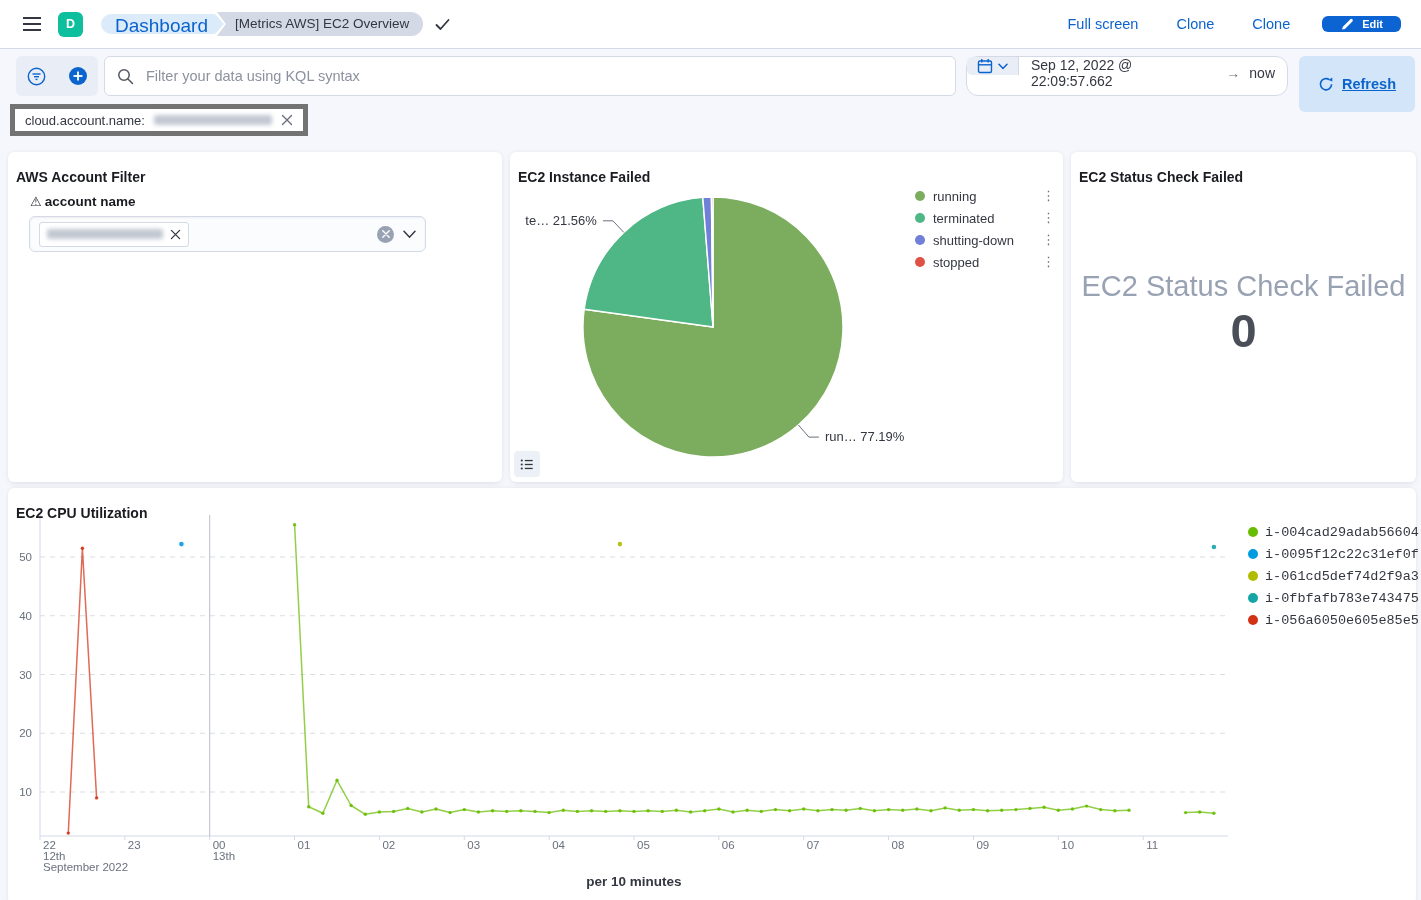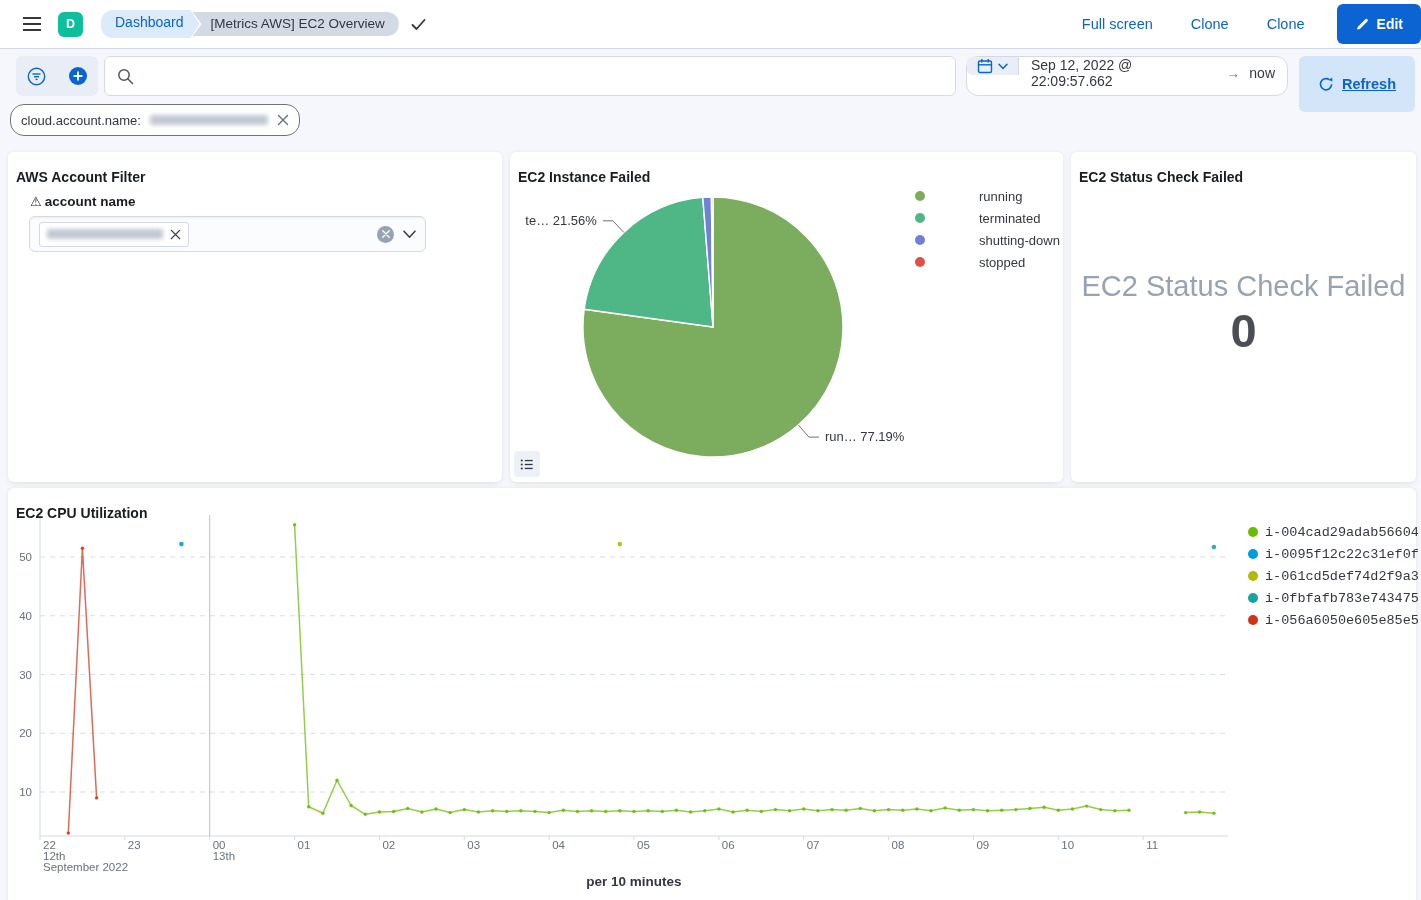--- a/index.html
+++ b/index.html
@@ -4,41 +4,41 @@
 <style>
   html,body{margin:0;padding:0;}
   body{font-family:"Liberation Sans",sans-serif;}
   .page{position:relative;width:1421px;height:900px;overflow:hidden;background:#f6f7fc;}
 
   
   .topbar{position:absolute;left:0;top:0;width:1421px;height:48px;background:#fff;border-bottom:1px solid #d3dae6;display:flex;align-items:center;z-index:5;}
   .hamburger{margin-left:16px;width:32px;height:32px;border:none;background:transparent;display:flex;align-items:center;justify-content:center;cursor:pointer;}
   .space-badge{margin-left:10px;width:25px;height:25px;border-radius:6px;background:#0dbf9d;color:#fff;font-size:12.5px;font-weight:700;display:flex;align-items:center;justify-content:center;}
   .crumbs{display:flex;align-items:center;margin-left:18px;}
-  .crumb1{background:#dcebfa;color:#0b63ce;font-size:14px;font-weight:500;height:28px;line-height:24px;padding:0 16px 0 14px;border-radius:12px 0 0 12px;clip-path:polygon(0 0,calc(100% - 9px) 0,100% 50%,calc(100% - 9px) 100%,0 100%);}
+  .crumb1{background:#dcebfa;color:#0b63ce;font-size:19px;font-weight:500;height:20px;line-height:24px;padding:0 16px 0 14px;border-radius:12px 0 0 12px;clip-path:polygon(0 0,calc(100% - 9px) 0,100% 50%,calc(100% - 9px) 100%,0 100%);}
   .crumb2{background:#d3dae6;color:#343741;font-size:13.5px;font-weight:500;height:24px;line-height:24px;padding:0 14px 0 18px;margin-left:-7px;border-radius:0 12px 12px 0;clip-path:polygon(0 0,100% 0,100% 100%,0 100%,9px 50%);}
   .saved-check{margin-left:12px;display:flex;}
-  .top-actions{margin-left:auto;display:flex;align-items:center;gap:26px;padding-right:0;}
+  .top-actions{margin-left:auto;display:flex;align-items:center;gap:26px;padding-right:20px;}
   .top-link{color:#0b63ce;font-size:14.5px;font-weight:500;text-decoration:none;cursor:pointer;background:none;border:none;}
-  .edit-btn{display:flex;align-items:center;gap:8px;background:#0b64d2;color:#fff;border:none;border-radius:6px;height:40px;padding:0 18px;font-size:14px;font-weight:600;cursor:pointer;}
+  .edit-btn{display:flex;align-items:center;gap:8px;background:#0b64d2;color:#fff;border:none;border-radius:6px;height:16px;padding:0 18px;font-size:11px;font-weight:600;cursor:pointer;}
 
   
   .icon-group{position:absolute;left:16px;top:56px;width:82px;height:40px;background:#e9eef6;border-radius:6px;display:flex;z-index:2;}
   .icon-btn{width:41px;height:40px;border:none;background:transparent;display:flex;align-items:center;justify-content:center;cursor:pointer;}
   .search-box{position:absolute;left:104px;top:56px;width:852px;height:40px;background:#fff;border:1px solid #d3dae6;border-radius:6px;display:flex;align-items:center;padding:0 12px;box-sizing:border-box;}
   .search-box input{border:none;outline:none;flex:1;margin-left:10px;font-size:14.5px;color:#343741;font-family:"Liberation Sans",sans-serif;background:transparent;}
   .search-box input::placeholder{color:#8b919e;}
   .datepicker{position:absolute;left:966px;top:56px;width:322px;height:40px;background:#fff;border:1px solid #d3dae6;border-radius:12px;display:flex;align-items:flex-start;box-sizing:border-box;}
   .cal-btn{width:52px;background:#e9eef6;border:none;border-right:1px solid #d3dae6;border-radius:5px 0 0 5px;display:flex;align-items:center;justify-content:center;gap:5px;cursor:pointer;}
   .date-text{display:flex;align-items:center;gap:9px;padding:0 12px;font-size:14px;color:#343741;}
   .date-arrow{color:#69707d;font-size:14px;}
   .refresh-btn{position:absolute;left:1299px;top:56px;width:116px;height:56px;background:#d3e5f8;border:none;border-radius:6px;display:flex;align-items:center;justify-content:center;gap:8px;cursor:pointer;}
   .refresh-btn span{color:#0b63ce;font-size:14.5px;font-weight:600;text-decoration:underline;}
 
-  .filter-pill{position:absolute;left:10px;top:104px;height:32px;background:#fff;border:1px solid #737373;border-radius:14px;display:inline-flex;align-items:center;padding:0 10px;gap:9px;box-sizing:border-box;}
+  .filter-pill{position:absolute;left:10px;top:104px;height:32px;background:#fff;border:5px solid #737373;border-radius:0;display:inline-flex;align-items:center;padding:0 10px;gap:9px;box-sizing:border-box;}
   .filter-pill .field{font-size:13px;color:#343741;}
   .redacted{display:inline-block;width:118px;height:10px;background:#c2c8d2;border-radius:2px;filter:blur(2px);}
   .pill-x{background:none;border:none;display:flex;cursor:pointer;padding:0;}
 
   
   .panel{position:absolute;background:#fff;border-radius:6px;box-shadow:0 0.9px 4px -1px rgba(0,0,0,.08),0 2.6px 8px -1px rgba(0,0,0,.05);}
   #panel-account{left:8px;top:152px;width:494px;height:330px;}
   #panel-pie{left:510px;top:152px;width:553px;height:330px;}
   #panel-metric{left:1071px;top:152px;width:345px;height:330px;}
   #panel-cpu{left:8px;top:488px;width:1408px;height:416px;}
@@ -51,21 +51,21 @@
   .combo-token{display:flex;align-items:center;gap:7px;background:#fff;border:1px solid #d3dae6;border-radius:3px;height:23px;padding:0 7px;}
   .combo-token .redacted{width:116px;}
   .token-x{background:none;border:none;display:flex;cursor:pointer;padding:0;}
   .combo-right{margin-left:auto;display:flex;align-items:center;gap:9px;}
   .clear-btn{width:17px;height:17px;border-radius:50%;background:#98a2b3;border:none;display:flex;align-items:center;justify-content:center;cursor:pointer;padding:0;}
 
   
   #pie-svg{position:absolute;left:0;top:0;}
   .pie-callout{fill:#343741;font-size:13px;}
   #pie-legend{position:absolute;left:405px;top:33px;width:142px;}
-  .legend-item{display:flex;align-items:center;height:22px;cursor:pointer;gap:46px;}
+  .legend-item{display:flex;align-items:center;height:22px;cursor:pointer;}
   .legend-dot{width:10px;height:10px;border-radius:50%;flex:0 0 10px;}
   .legend-label{margin-left:8px;font-size:13px;color:#343741;white-space:nowrap;}
   .legend-menu{margin-left:auto;background:none;border:none;color:#69707d;font-size:13px;line-height:10px;cursor:pointer;padding:0 2px;}
   .legend-toggle{position:absolute;left:4px;top:299px;width:26px;height:26px;background:#ecf0f7;border:none;border-radius:4px;display:flex;align-items:center;justify-content:center;cursor:pointer;}
 
   
   .metric-wrap{position:absolute;left:0;right:0;top:118px;text-align:center;}
   .metric-label{font-size:29px;color:#98a2b3;}
   .metric-value{font-size:47px;font-weight:700;color:#4a4e57;margin-top:0px;}
 
@@ -129,20 +129,21 @@
         <line x1="5.5" y1="10" x2="14.5" y2="10" stroke="#fff" stroke-width="1.8"></line>
       </svg>
     </button>
   </div>
 
   <div class="search-box">
     <svg width="17" height="17" viewBox="0 0 17 17">
       <circle cx="7" cy="7" r="5.2" fill="none" stroke="#51565f" stroke-width="1.5"></circle>
       <line x1="11" y1="11" x2="15.5" y2="15.5" stroke="#51565f" stroke-width="1.5" stroke-linecap="round"></line>
     </svg>
+    <input type="text" placeholder="Filter your data using KQL syntax" style="">
   </div>
 
   <div class="datepicker">
     <button class="cal-btn">
       <svg width="16" height="16" viewBox="0 0 16 16">
         <rect x="1.5" y="3" width="13" height="11.5" rx="1.5" fill="none" stroke="#0b63ce" stroke-width="1.4"></rect>
         <line x1="4.8" y1="1" x2="4.8" y2="4.5" stroke="#0b63ce" stroke-width="1.4"></line>
         <line x1="11.2" y1="1" x2="11.2" y2="4.5" stroke="#0b63ce" stroke-width="1.4"></line>
         <line x1="1.5" y1="6.8" x2="14.5" y2="6.8" stroke="#0b63ce" stroke-width="1.4"></line>
       </svg>

